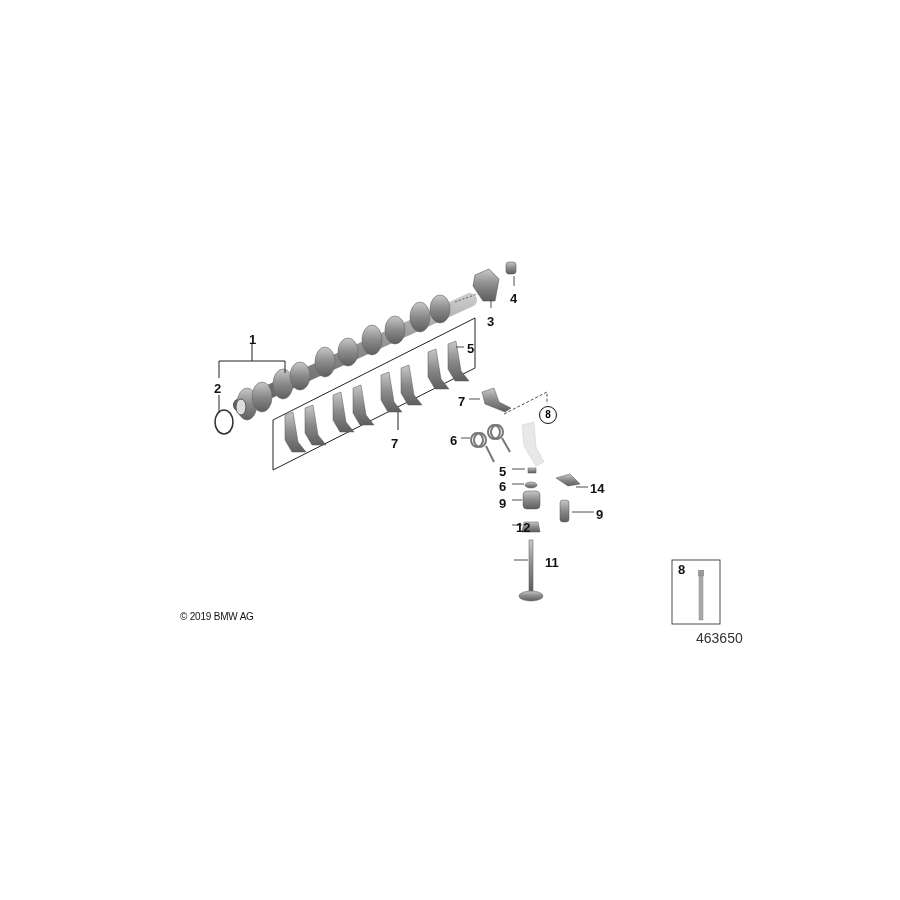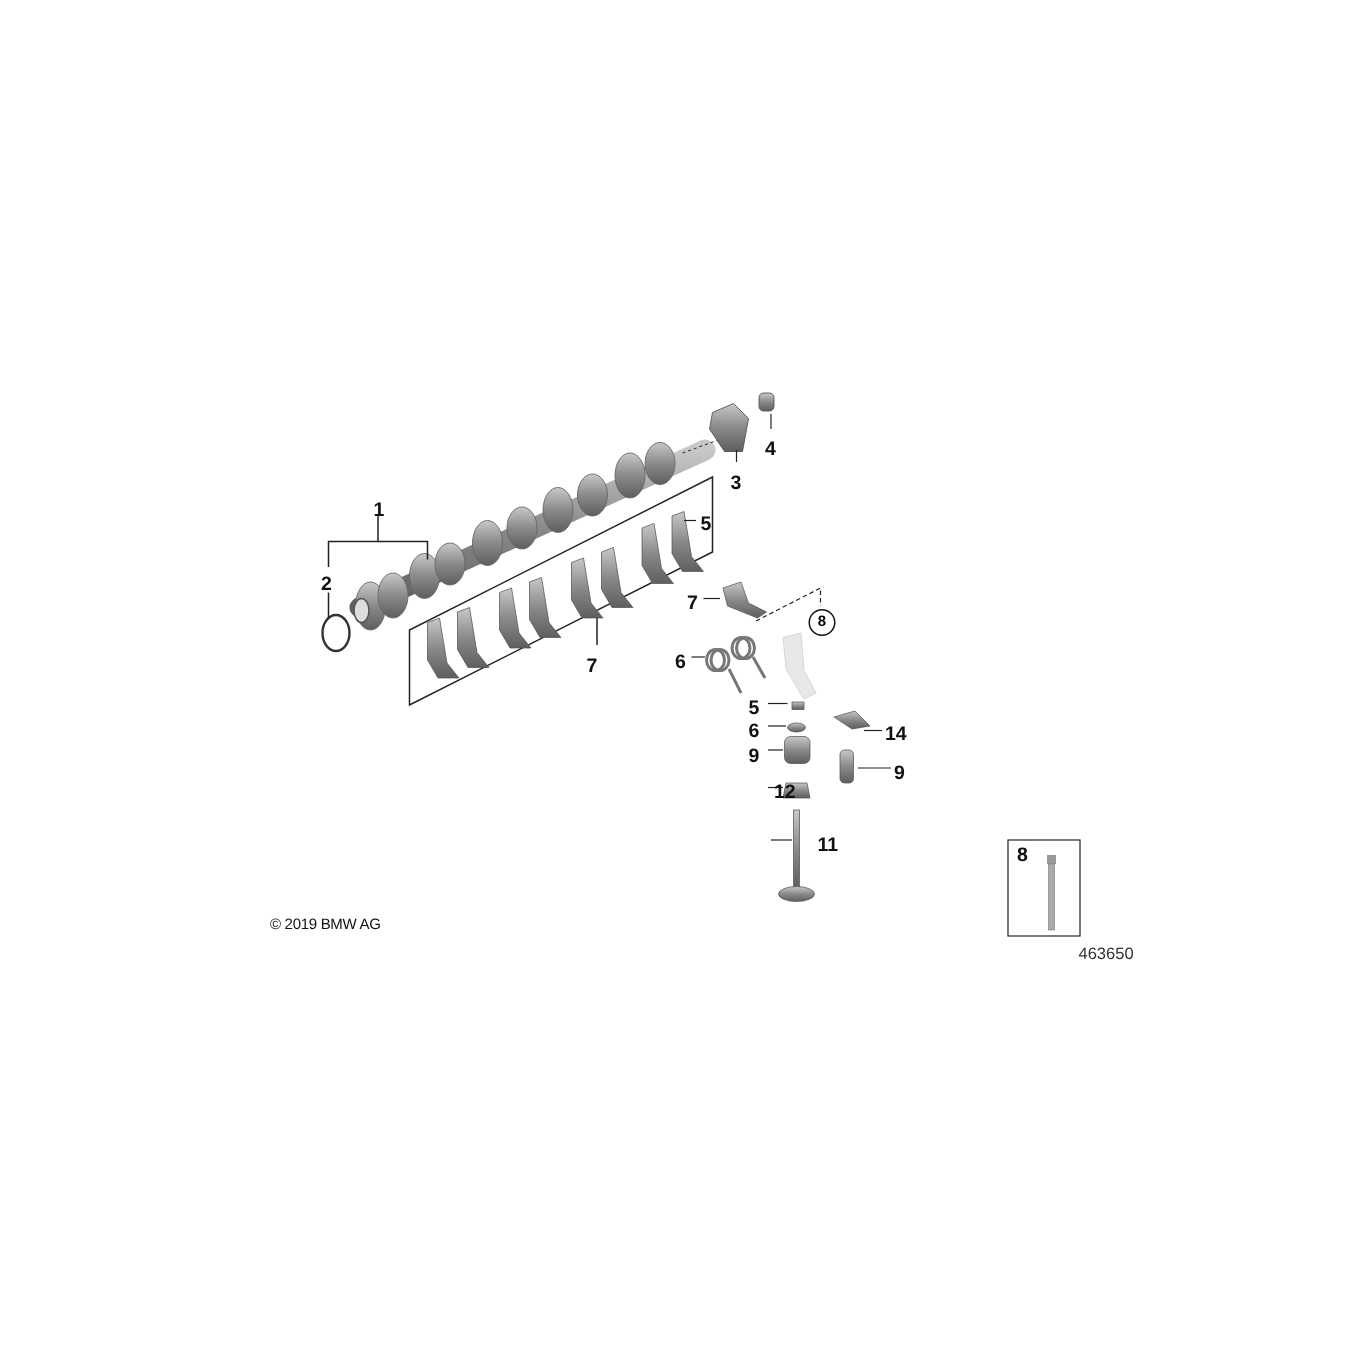--- a/index.html
+++ b/index.html
@@ -1,20 +1,20 @@
 <!DOCTYPE html>
 <html><head>
 <meta charset="utf-8">
 <style>
   html,body{margin:0;padding:0;background:#fff;}
   body{width:900px;height:900px;position:relative;overflow:hidden;font-family:"Liberation Sans",sans-serif;}
   svg{position:absolute;left:0;top:0;}
   .lbl{position:absolute;font-weight:bold;font-size:13px;color:#111;line-height:1;}
   .copy{position:absolute;left:180px;top:611px;font-size:10px;color:#111;letter-spacing:-0.2px;}
-  .ref{position:absolute;left:719px;top:630px;font-size:11px;color:#333;}
+  .ref{position:absolute;left:696px;top:630px;font-size:14px;color:#333;}
   .circ{position:absolute;width:16px;height:16px;border:1.3px solid #111;border-radius:50%;font-size:10px;font-weight:bold;text-align:center;line-height:16px;}
 </style>
 </head>
 <body>
 
 <svg width="900" height="900">
   <defs>
     <linearGradient id="g" x1="0" y1="0" x2="0" y2="1">
       <stop offset="0" stop-color="#c8c8c8"></stop>
         <stop offset="0.5" stop-color="#8a8a8a"></stop>

